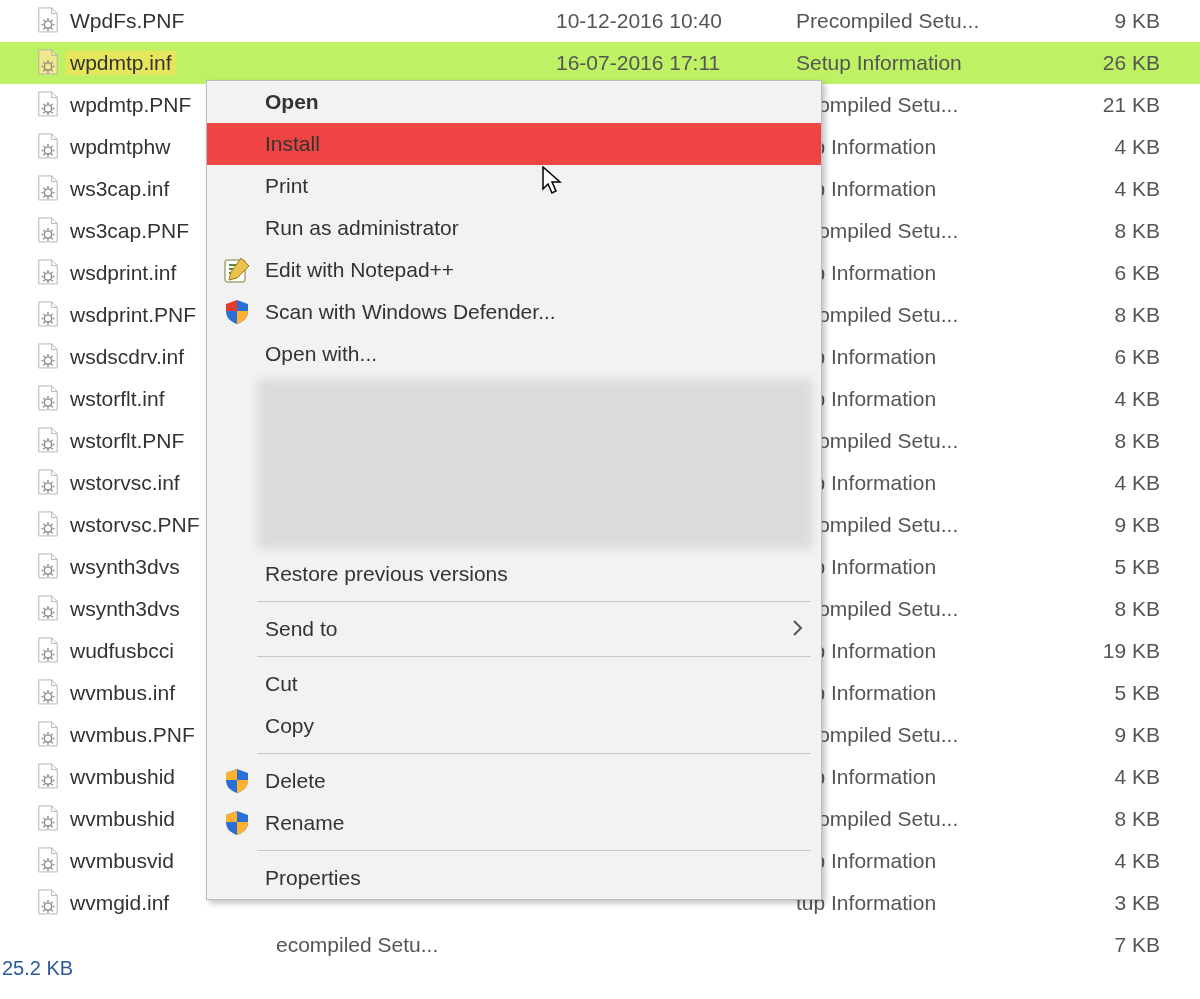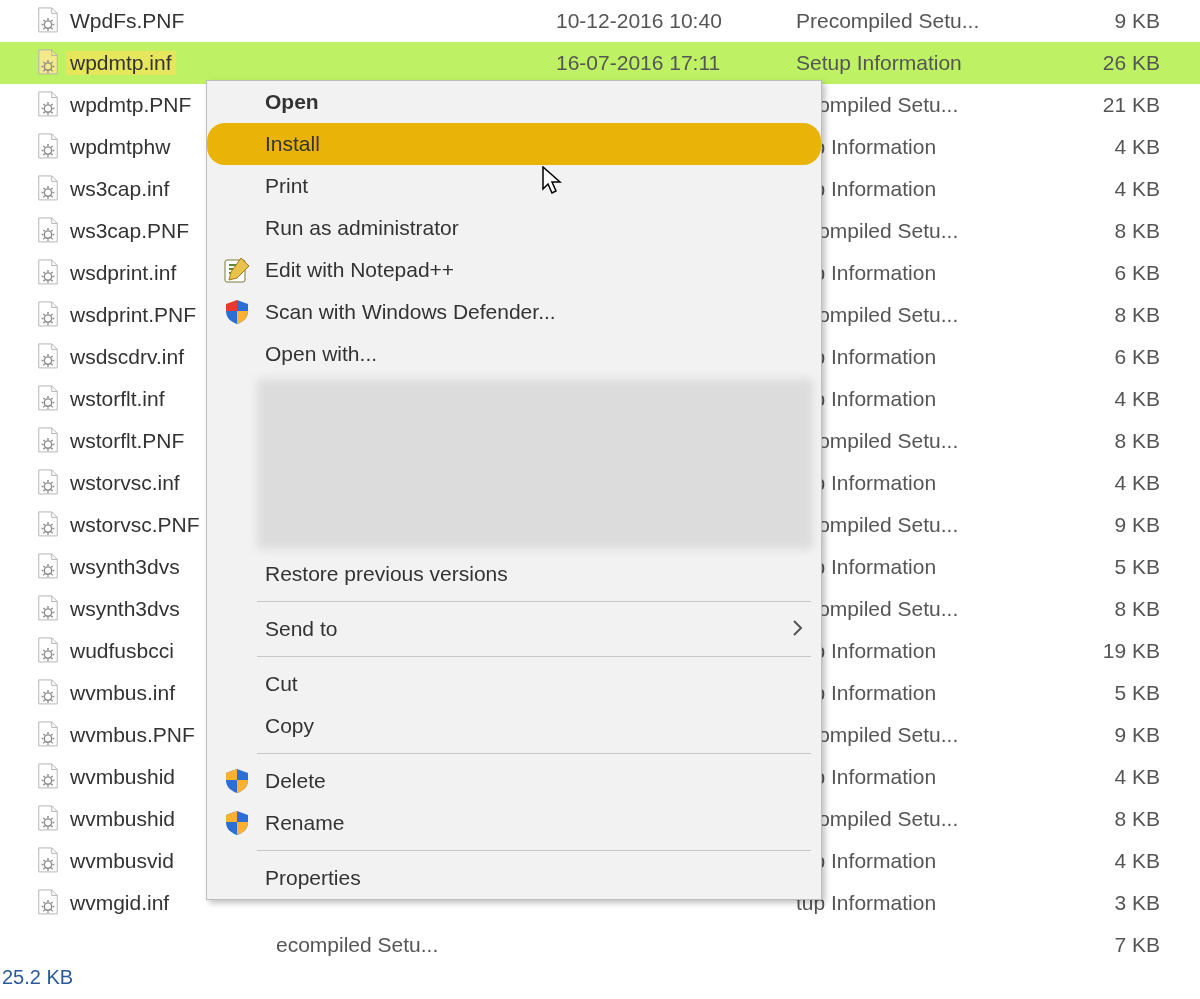--- a/index.html
+++ b/index.html
@@ -6,26 +6,26 @@
   .pane{position:relative;width:1200px;height:999px;}
   .rows{position:absolute;top:0;left:0;right:0;}
   .row{display:flex;align-items:center;height:42px;padding-left:36px;box-sizing:border-box;}
   .row.sel{background:#bef264;}
   .row .nm{flex:0 0 520px;display:flex;align-items:center;gap:10px;min-width:0;}
   .row .nm .hl{background:#e6e65c;padding:0 4px;margin:-2px -4px;}
   .row .dt{flex:0 0 240px;color:#555;}
   .row .ty{flex:0 0 260px;color:#555;white-space:nowrap;overflow:hidden;}
   .row .sz{flex:1 1 auto;text-align:right;padding-right:40px;color:#555;}
   .ico{width:24px;height:28px;flex:none;}
-  .status{position:absolute;left:0;bottom:6px;color:#2a5a9a;font-size:20px;padding:4px 2px;}
+  .status{position:absolute;left:0;bottom:15px;color:#2a5a9a;font-size:20px;padding:4px 2px;}
   
   .ctx{position:absolute;left:206px;top:80px;width:614px;background:#f2f2f2;border:1px solid #bdbdbd;box-shadow:3px 3px 6px rgba(0,0,0,.25);}
   .mi{display:flex;align-items:center;height:42px;padding-left:58px;position:relative;white-space:nowrap;}
   .mi.bold{font-weight:700;text-align:center;}
-  .mi.hov{background:#eab308;border-radius:18px;}
+  .mi.hov{background:#ef4444;}
   .mi .mico{position:absolute;left:16px;top:50%;transform:translateY(-50%);width:28px;height:28px;}
   .mi .arr{position:absolute;right:18px;top:50%;transform:translateY(-50%);}
   .sep{height:1px;background:#c8c8c8;margin:6px 10px 6px 50px;}
   .blur{height:170px;margin:4px 8px 4px 50px;background:#dcdcdc;border-radius:4px;filter:blur(4px);}
   .cursor{position:absolute;left:542px;top:166px;pointer-events:none;}
 </style>
 </head>
 <body>
 
 <div class="pane">

